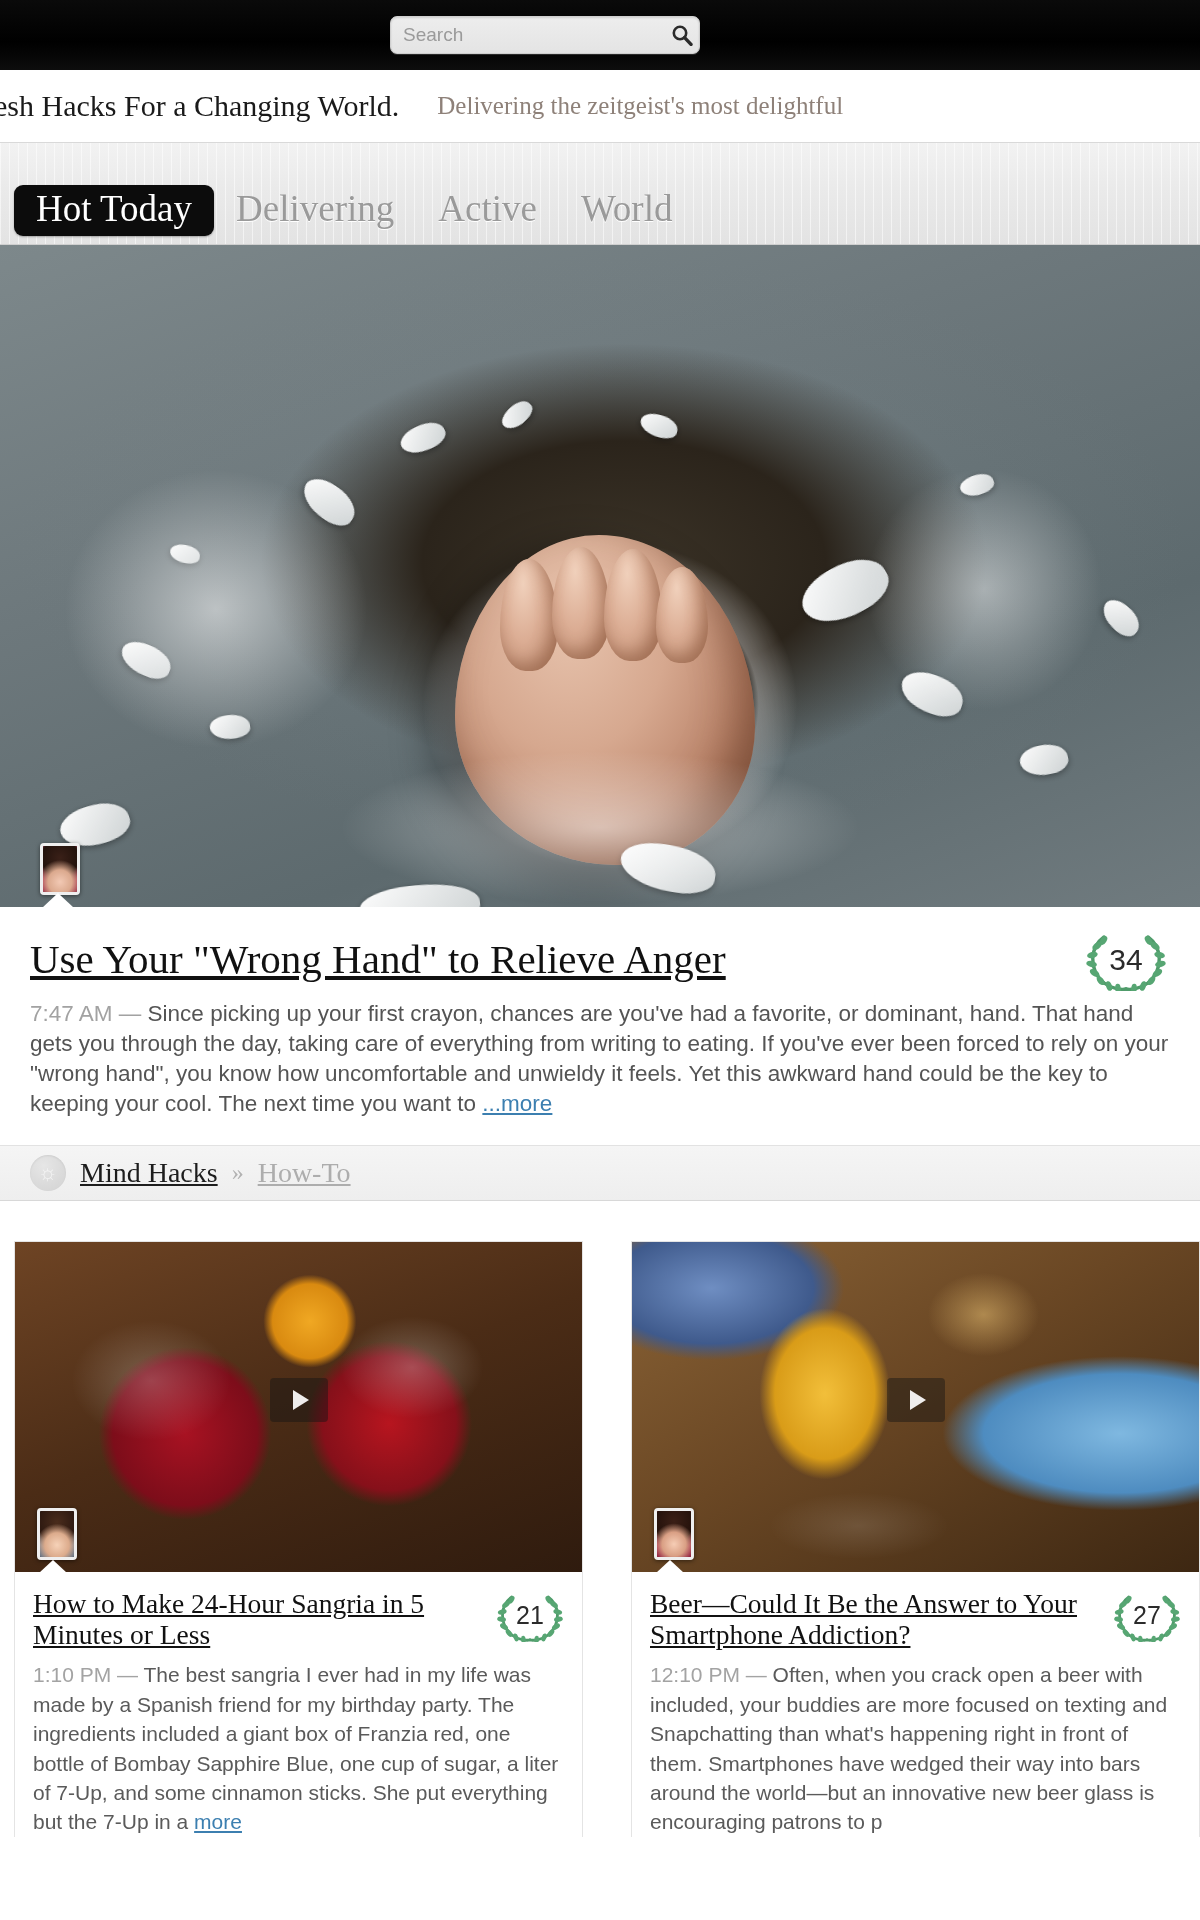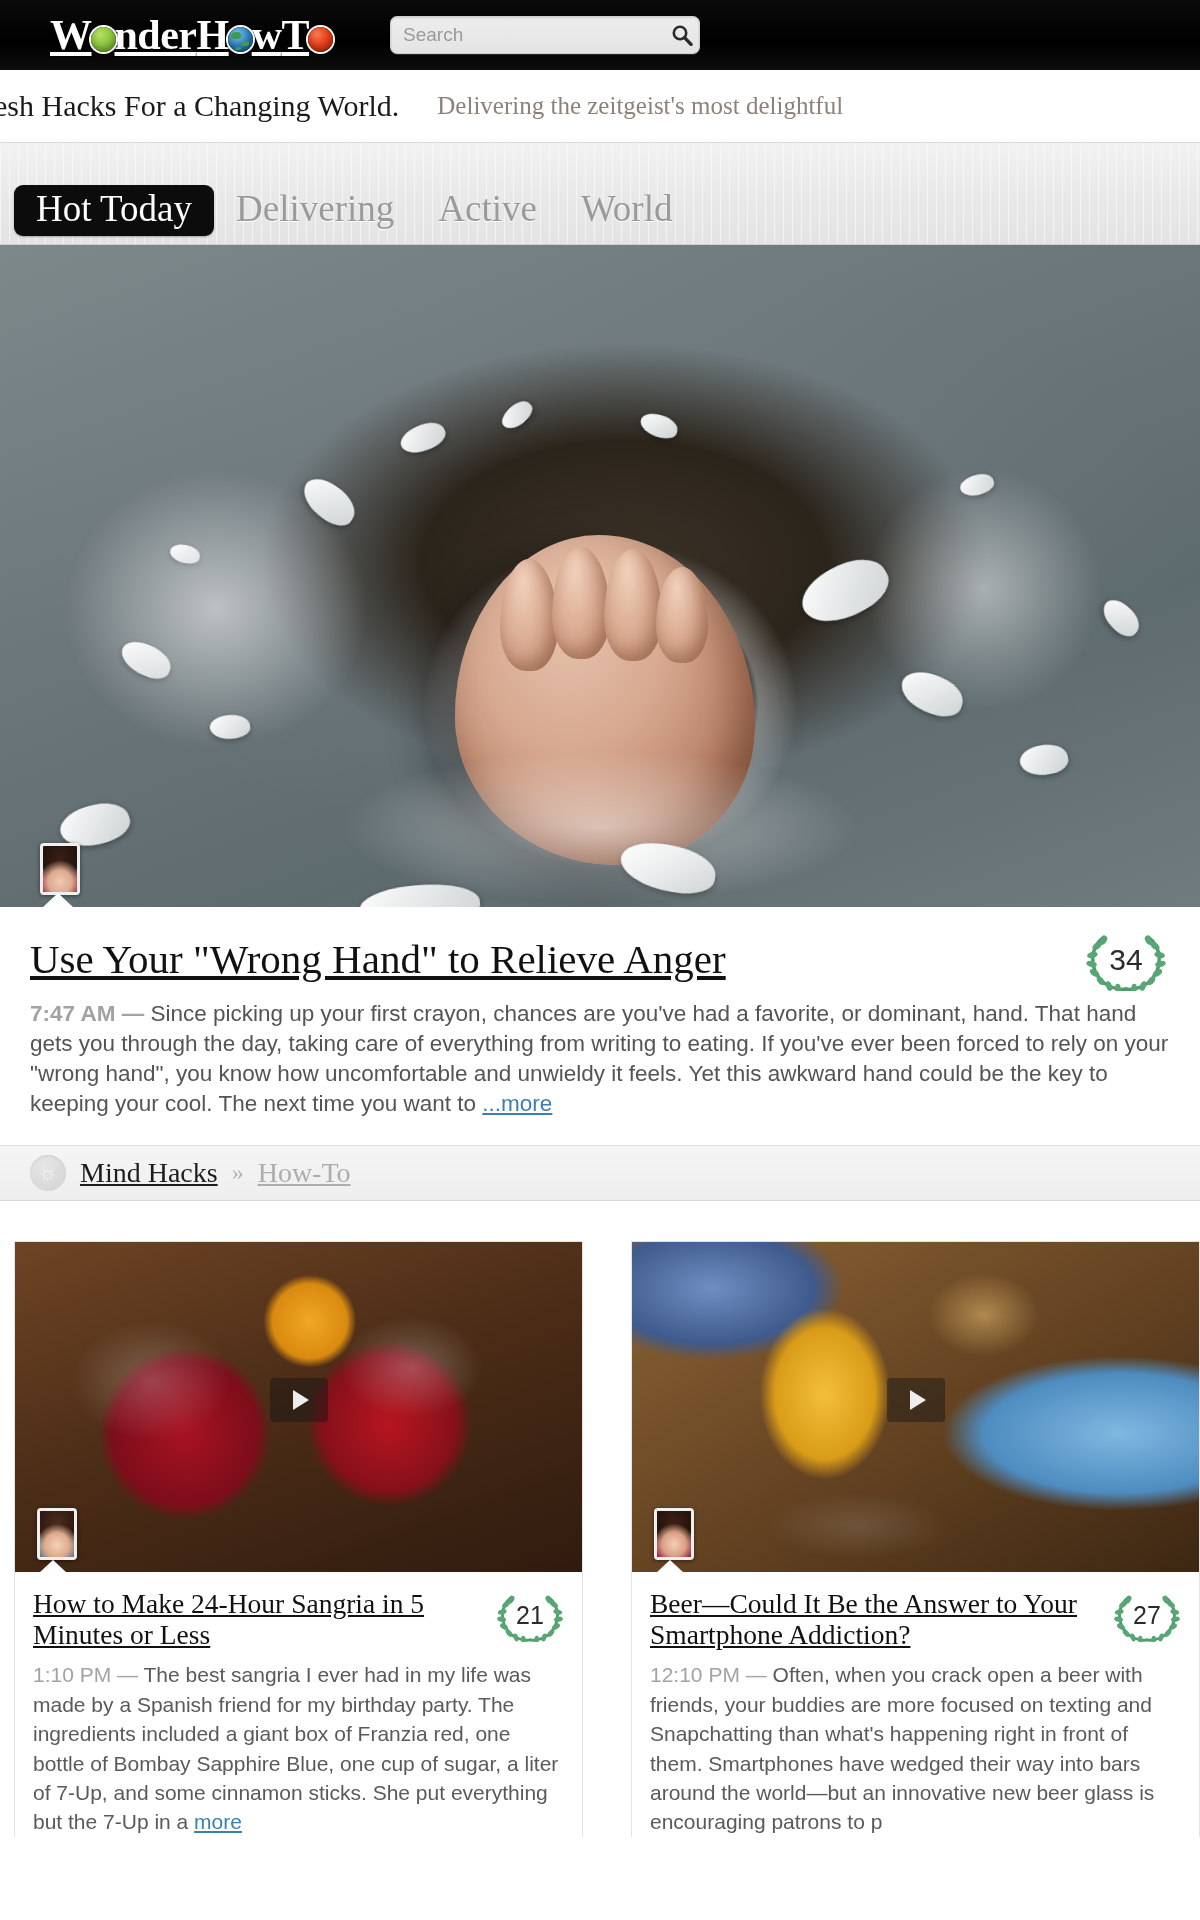--- a/index.html
+++ b/index.html
@@ -247,21 +247,21 @@
     text-shadow: 0 1px 1px rgba(255,255,255,.9);
   }
   .laurel svg { position: absolute; left: 0; top: 0; }
 
   .post-body {
     padding: 2px 30px 26px 30px;
     font-size: 22.5px;
     line-height: 1.33;
     color: #545454;
   }
-  .post-body .time { color: #a2a2a2; font-weight: bold; }
+  .post-body .time { color: #a2a2a2; }
   .post-body .more { color: #3c7fb0; text-align: right; }
 
   .cat-bar {
     height: 56px;
     background: linear-gradient(#f5f5f5, #eeeeee);
     border-top: 1px solid #e2e2e2;
     border-bottom: 1px solid #d8d8d8;
     display: flex; align-items: center;
     padding-left: 30px;
     gap: 14px;
@@ -390,21 +390,20 @@
     line-height: 1.4;
     color: #5a5a5a;
   }
   .card-body .time { color: #a3a3a3; }
   .card-body .more { color: #3c7fb0; }
 </style>
 </head>
 <body>
 
 <div class="header">
-  <a class="logo" href="#"><span>W</span><span class="dot dot-green"></span><span>nder</span><span>H</span><span class="dot dot-globe"></span><span>w</span><span>T</span><span class="dot dot-red"></span></a>
 
   <div class="searchbox">
     <input type="text" value="" placeholder="Search" style="">
     <span class="search-icon">
       <svg width="22" height="22" viewBox="0 0 22 22" aria-hidden="true">
         <circle cx="9" cy="9" r="6.2" fill="none" stroke="#2b2b2b" stroke-width="2.6"></circle>
         <line x1="13.6" y1="13.6" x2="20" y2="20.4" stroke="#2b2b2b" stroke-width="3.4" stroke-linecap="round"></line>
       </svg>
     </span>
   </div>
@@ -593,17 +592,17 @@
             <ellipse cx="54" cy="59.6" rx="4.8" ry="2.8" transform="rotate(-84 54 59.6)"></ellipse>
             <ellipse cx="68.4" cy="11.4" rx="5" ry="2.9" transform="rotate(58 68.4 11.4)"></ellipse>
           </g>
         </svg>
         <span class="num">27</span>
       </div>
     </div>
     <div class="card-body">
       <span class="time">12:10 PM</span>
       <span class="time">—</span>
-      <span>Often, when you crack open a beer with friends, your buddies are more focused on texting and Snapchatting than what's happening right in front of them. Smartphones have wedged their way into bars around the world—but an innovative new beer glass is encouraging patrons to p</span>
+      <span>Often, when you crack open a beer with included, your buddies are more focused on texting and Snapchatting than what's happening right in front of them. Smartphones have wedged their way into bars around the world—but an innovative new beer glass is encouraging patrons to p</span>
     </div>
   </div>
 
 </div>
 
 </body></html>

